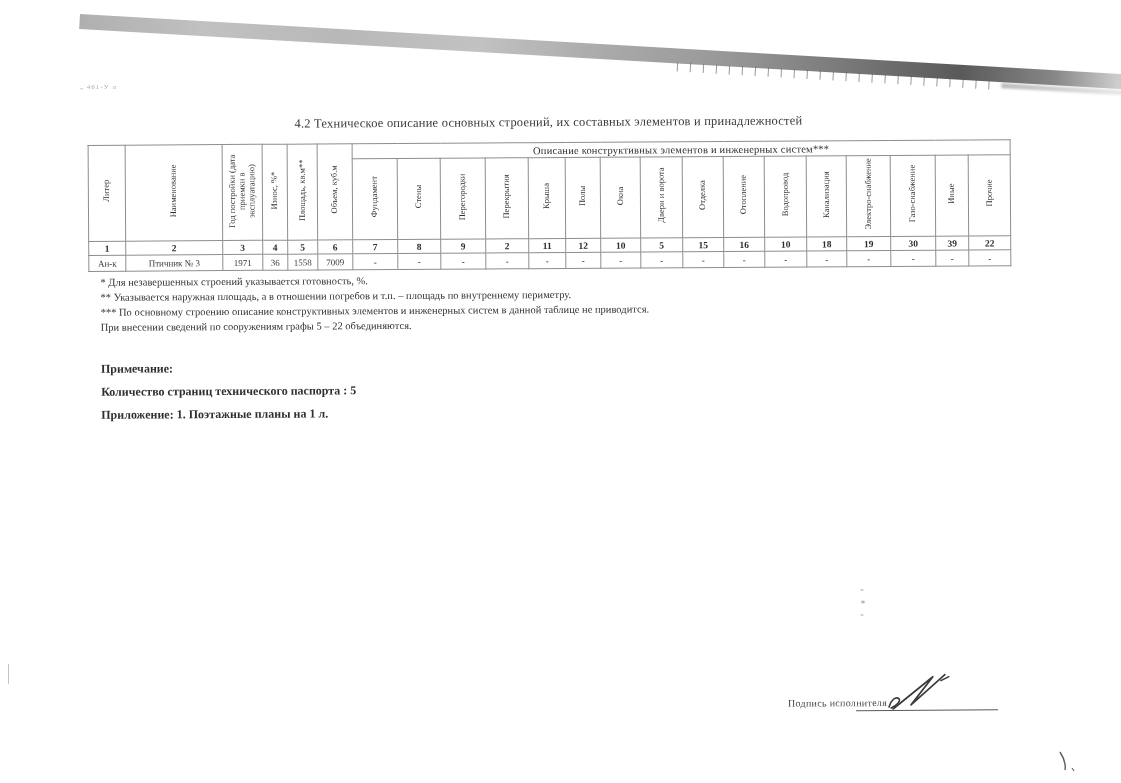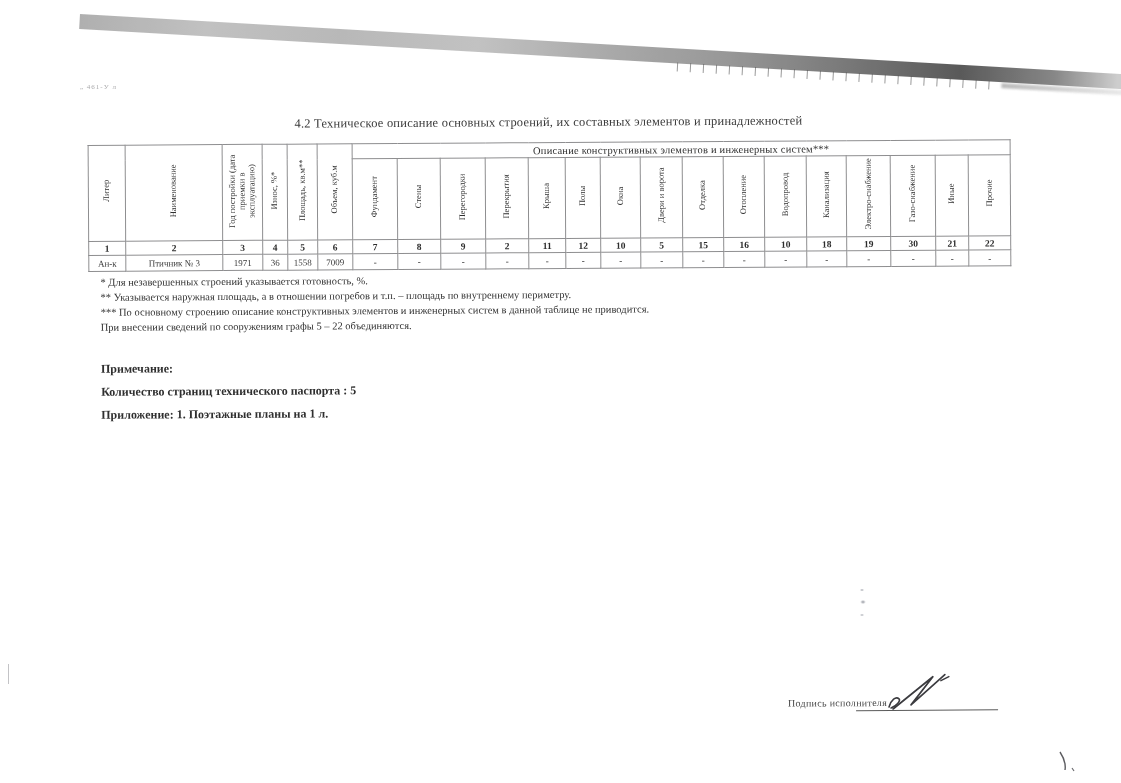--- a/index.html
+++ b/index.html
@@ -159,21 +159,21 @@
             <td class="num">11</td>
             <td class="num">12</td>
             <td class="num">10</td>
             <td class="num">5</td>
             <td class="num">15</td>
             <td class="num">16</td>
             <td class="num">10</td>
             <td class="num">18</td>
             <td class="num">19</td>
             <td class="num">30</td>
-            <td class="num">21</td>
+            <td class="num">39</td>
             <td class="num">22</td>
           </tr>
       </thead>
       <tbody id="tbl-body">
           <tr>
             <td class="val">Ан-к</td>
             <td class="val">Птичник № 3</td>
             <td class="val">1971</td>
             <td class="val">36</td>
             <td class="val">1558</td>

